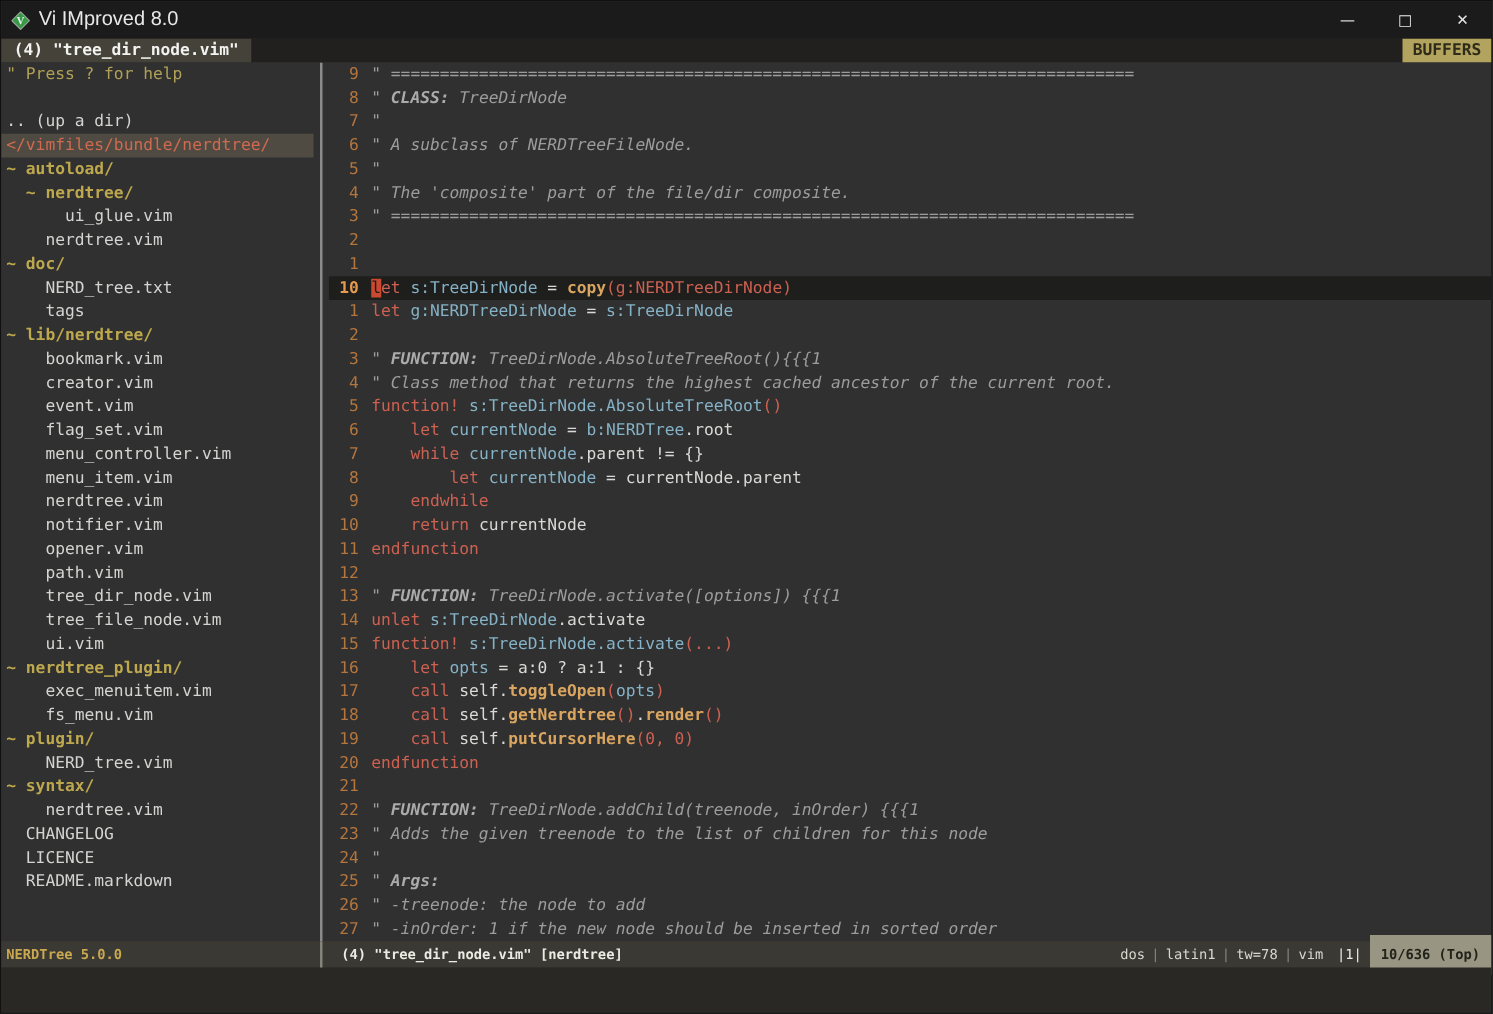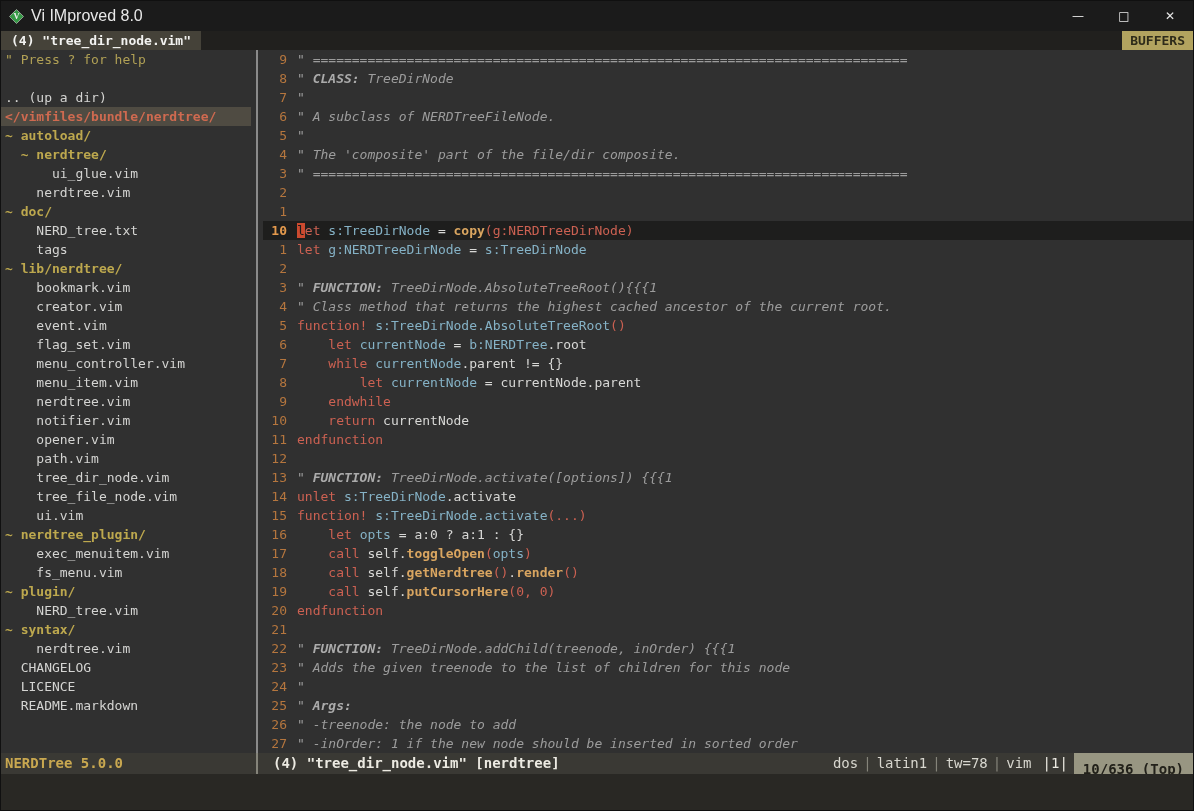--- a/index.html
+++ b/index.html
@@ -32,47 +32,47 @@
   .tab-fill{flex:1}
   .buffers-label{background:var(--buffers-bg);color:var(--buffers-fg);font-weight:bold;padding:0 8px}
 
   .content{flex:0 0 703px;display:flex;overflow:hidden;background:var(--bg)}
   .nerdtree{width:250px;flex:0 0 250px;overflow:hidden}
   .ntline{height:19px;line-height:19px;font-size:13px;white-space:pre;padding-left:4px;overflow:hidden}
   .nt-help{color:var(--tree-help)}
   .nt-updir{color:var(--tree-file)}
   .nt-dir{color:var(--tree-dir);font-weight:bold}
   .nt-file{color:var(--tree-file)}
-  .nt-root{color:var(--tree-root-fg);background:var(--tree-root-bg);font-weight:bold}
+  .nt-root{color:var(--tree-root-fg);background:var(--tree-root-bg);font-weight:normal}
 
   .vsep{width:12px;flex:0 0 12px;position:relative}
   .vsep::before{content:"";position:absolute;left:5px;top:0;bottom:0;width:2px;background:var(--separator)}
 
   .main{flex:1;overflow:hidden}
   .bufline{display:flex;height:19px;line-height:19px;font-size:13px}
   .curline{background:var(--cursorline-bg)}
   .gutter{flex:0 0 24px;width:24px;text-align:right;color:var(--linenr)}
   .curline .gutter{color:var(--linenr-cur);font-weight:bold}
   .code{white-space:pre;padding-left:10px;color:var(--normal)}
   .t-k{color:var(--keyword)}
   .t-i{color:var(--identifier)}
   .t-f{color:var(--function);font-weight:bold}
   .t-s{color:var(--special)}
   .t-c{color:var(--comment);font-style:italic}
   .t-ct{color:var(--comment-title);font-style:italic;font-weight:bold}
   .t-n{color:var(--normal)}
   .t-cur{background:var(--cursor-bg);color:#1d1d1d}
 
-  .statusline{height:21px;flex:0 0 21px;background:var(--status-bg);display:flex;align-items:center;font-size:14px;line-height:21px}
+  .statusline{height:21px;flex:0 0 21px;background:var(--status-bg);display:flex;align-items:center;font-size:11px;line-height:21px}
   .st-nerdtree{width:250px;flex:0 0 250px;padding-left:4px;color:var(--status-gold);font-weight:bold;white-space:pre}
   .st-gap{width:12px;flex:0 0 12px;position:relative;height:100%}
   .st-gap::before{content:"";position:absolute;left:5px;top:0;bottom:0;width:2px;background:var(--status-sep)}
   .st-main{flex:1;display:flex;align-items:center;height:100%;min-width:0}
   .st-file{padding-left:10px;color:#eceae2;font-weight:bold;white-space:pre}
-  .st-right{margin-left:auto;display:flex;align-items:flex-start;height:100%;white-space:pre}
+  .st-right{margin-left:auto;display:flex;align-items:center;height:100%;white-space:pre}
   .sr-seg{color:var(--status-fg);margin:0 5px}
   .sr-sep{color:var(--status-sep)}
   .sr-win{color:#eceae2;margin:0 6px}
   .sr-chip{background:var(--chip-bg);color:var(--chip-fg);font-weight:bold;padding:16px 9px;height:100%;display:flex;align-items:center}
 
   .cmdline{flex:1;background:var(--cmdline-bg)}
 </style>
 </head>
 <body>
 

